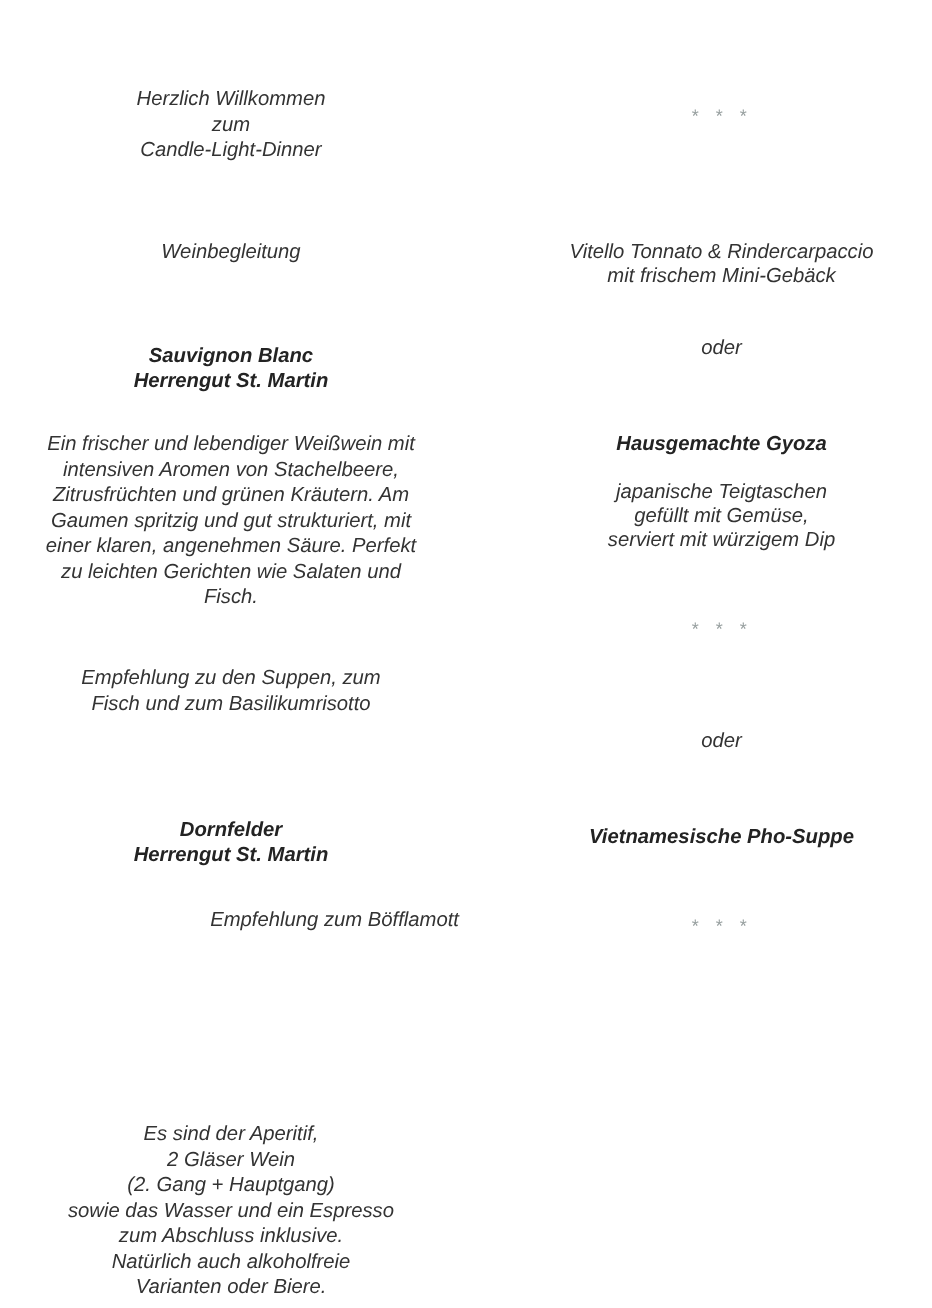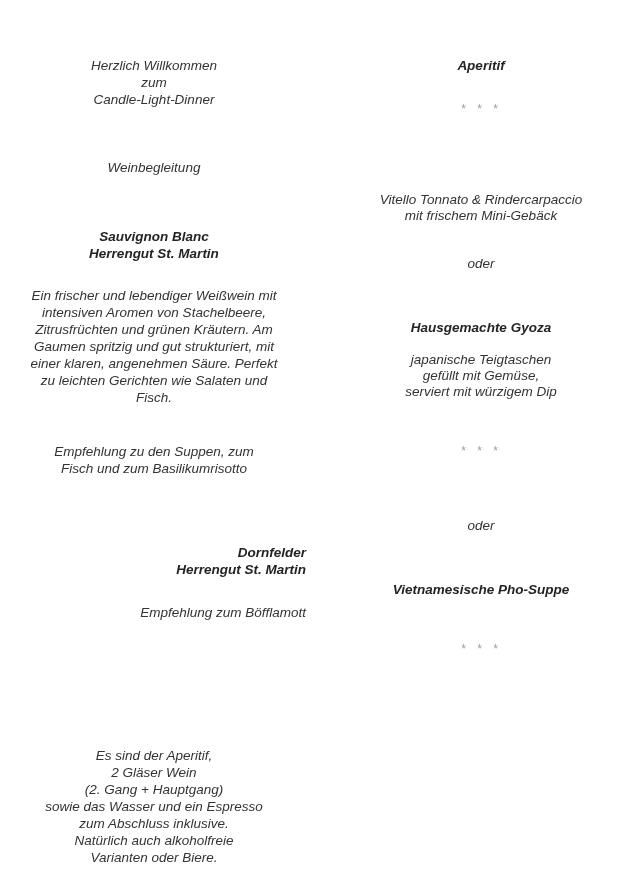--- a/index.html
+++ b/index.html
@@ -41,21 +41,21 @@
   .b {
     font-weight: bold;
     color: #232323;
   }
   
   .w-welcome      { }
   .w-pairing      { margin-top: 34px; }
   .w-name1        { margin-top: 18px; }
   .w-desc1        { margin-top: 8px; }
   .w-rec1         { margin-top: 20px; }
-  .w-name2        { margin-top: 33px; text-align: right; }
+  .w-name2        { margin-top: 33px; }
   .w-desc2        { margin-top: 0; }
   .w-rec2         { margin-top: 9px; text-align: right; }
   .w-note         { margin-top: 92px; }
   
   .sep {
     color: #979f9f;
     font-size: 12px;
     line-height: 16px;
     letter-spacing: 4px;
     margin: 11px 0;
@@ -97,21 +97,20 @@
 2 Gläser Wein
 (2. Gang + Hauptgang)
 sowie das Wasser und ein Espresso
 zum Abschluss inklusive.
 Natürlich auch alkoholfreie
 Varianten oder Biere.</div>
     
   </div>
 
   <div class="col col-right">
-    <div class="b">Aperitif</div>
     <div class="sep">* * *</div>
 
     
     <div class="option">
       <div class="dish-desc">Vitello Tonnato &amp; Rindercarpaccio
 mit frischem Mini-Gebäck</div>
     </div>
     <div class="or">oder</div>
     <div class="option">
       <div class="b">Hausgemachte Gyoza</div>

